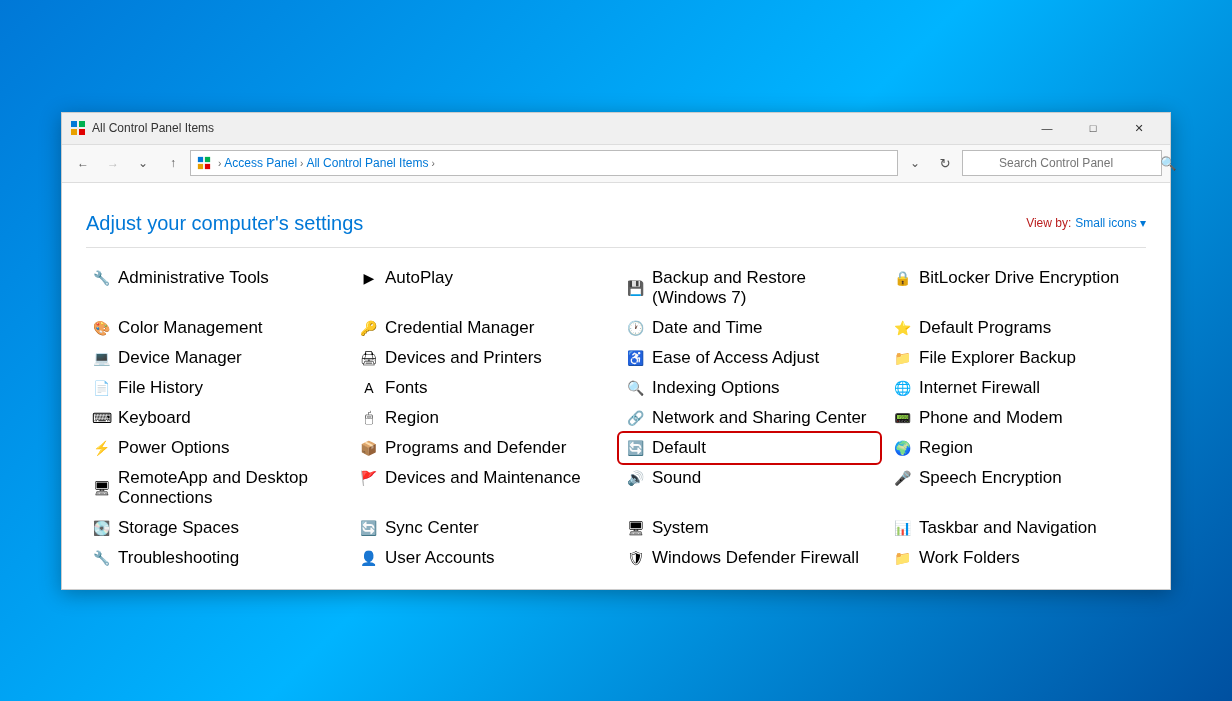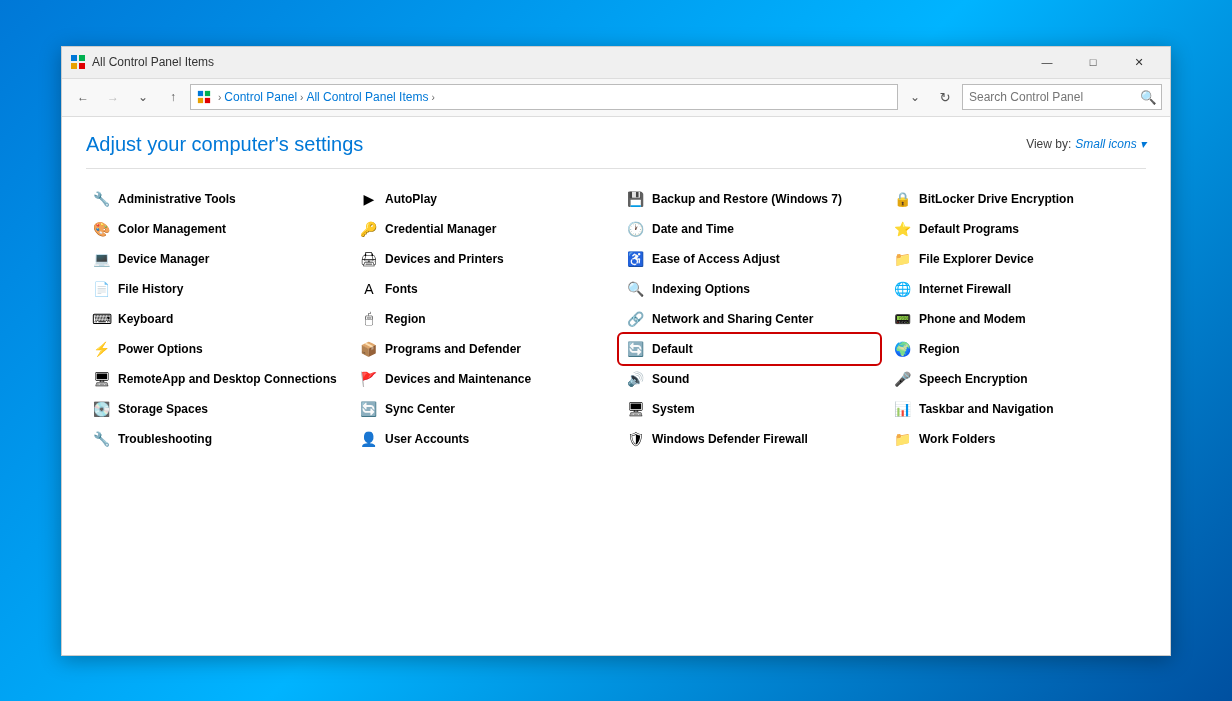--- a/index.html
+++ b/index.html
@@ -7,21 +7,21 @@
       width: 1232px;
       height: 701px;
       background: linear-gradient(135deg, #0078d7 0%, #00b4ff 50%, #0050a0 100%);
       display: flex;
       align-items: center;
       justify-content: center;
       font-family: 'Segoe UI', Tahoma, Geneva, Verdana, sans-serif;
     }
     .window {
       width: 1110px;
-      height: 610px;
+      height: 478px;
       background: #fff;
       border: 1px solid #ccc;
       box-shadow: 0 4px 20px rgba(0,0,0,0.3);
       display: flex;
       flex-direction: column;
     }
     .title-bar {
       height: 32px;
       background: #f0f0f0;
       display: flex;
@@ -116,57 +116,58 @@
       align-items: center;
       background: #fff;
     }
     .search-input {
       flex: 1;
       border: none;
       outline: none;
       font-size: 12px;
       padding: 0 6px;
       color: #aaa;
+      margin-left: 30px;
     }
     .search-icon-btn {
       width: 24px;
       height: 24px;
       border: none;
       background: transparent;
       cursor: pointer;
       display: flex;
       align-items: center;
       justify-content: center;
       color: #555;
     }
     .content-area {
       flex: 1;
       overflow-y: auto;
-      padding: 16px 24px;
+      padding: 29px 24px;
     }
     .header-row {
       display: flex;
       align-items: center;
       justify-content: space-between;
       margin-bottom: 12px;
     }
     .page-title {
       font-size: 20px;
       color: #0078d7;
       font-weight: 300;
     }
     .view-by {
       display: flex;
       align-items: center;
       font-size: 12px;
       color: #333;
       gap: 4px;
     }
-    .view-by-label { color: #404040; margin-left: 36px; }
-    .view-by-value { color: #0078d7; cursor: pointer; font-style: italic; }
+    .view-by-label { color: #b91c1c; margin-left: 36px; }
+    .view-by-value { color: #0078d7; cursor: pointer; }
     .divider {
       height: 1px;
       background: #e0e0e0;
       margin-bottom: 16px;
     }
     .items-grid {
       display: grid;
       grid-template-columns: repeat(4, 1fr);
       gap: 2px 8px;
       align-items: start;
@@ -189,21 +190,21 @@
     }
     .item-icon {
       width: 20px;
       height: 20px;
       flex-shrink: 0;
       display: flex;
       align-items: center;
       justify-content: center;
       font-size: 14px;
     }
-    .item-label { font-size: 12px; font-weight: bold; }
+    .item-label { font-size: 17px; }
   </style>
 </head>
 <body>
 
 <div class="window">
 
   <div class="title-bar">
     <span class="title-bar-icon">
       <svg viewBox="0 0 16 16" fill="none">
         <rect x="1" y="1" width="6" height="6" fill="#0078d7"></rect>
@@ -228,21 +229,21 @@
     <div class="breadcrumb-area">
       <span style="font-size:12px; margin-right:4px;">
         <svg width="14" height="14" viewBox="0 0 16 16" fill="none" style="vertical-align:middle;">
           <rect x="1" y="1" width="6" height="6" fill="#0078d7"></rect>
           <rect x="9" y="1" width="6" height="6" fill="#00b050"></rect>
           <rect x="1" y="9" width="6" height="6" fill="#e8a000"></rect>
           <rect x="9" y="9" width="6" height="6" fill="#e00000"></rect>
         </svg>
       </span>
       <span class="breadcrumb-sep">›</span>
-      <span class="breadcrumb-item">Control Panel</span>
+      <span class="breadcrumb-item">Access Panel</span>
       <span class="breadcrumb-sep">›</span>
       <span class="breadcrumb-item">All Control Panel Items</span>
       <span class="breadcrumb-sep">›</span>
     </div>
     <button class="nav-btn">⌄</button>
     <button class="refresh-btn">↻</button>
     <div class="search-box">
       <input class="search-input" type="text" placeholder="Search Control Panel" style="">
       <button class="search-icon-btn">🔍</button>
     </div>
@@ -297,21 +298,21 @@
         <div class="panel-item">
         <span class="item-icon">🖨</span>
         <span class="item-label">Devices and Printers</span>
       </div>
         <div class="panel-item">
         <span class="item-icon">♿</span>
         <span class="item-label">Ease of Access Adjust</span>
       </div>
         <div class="panel-item">
         <span class="item-icon">📁</span>
-        <span class="item-label">File Explorer Device</span>
+        <span class="item-label">File Explorer Backup</span>
       </div>
         <div class="panel-item">
         <span class="item-icon">📄</span>
         <span class="item-label">File History</span>
       </div>
         <div class="panel-item">
         <span class="item-icon">A</span>
         <span class="item-label">Fonts</span>
       </div>
         <div class="panel-item">

